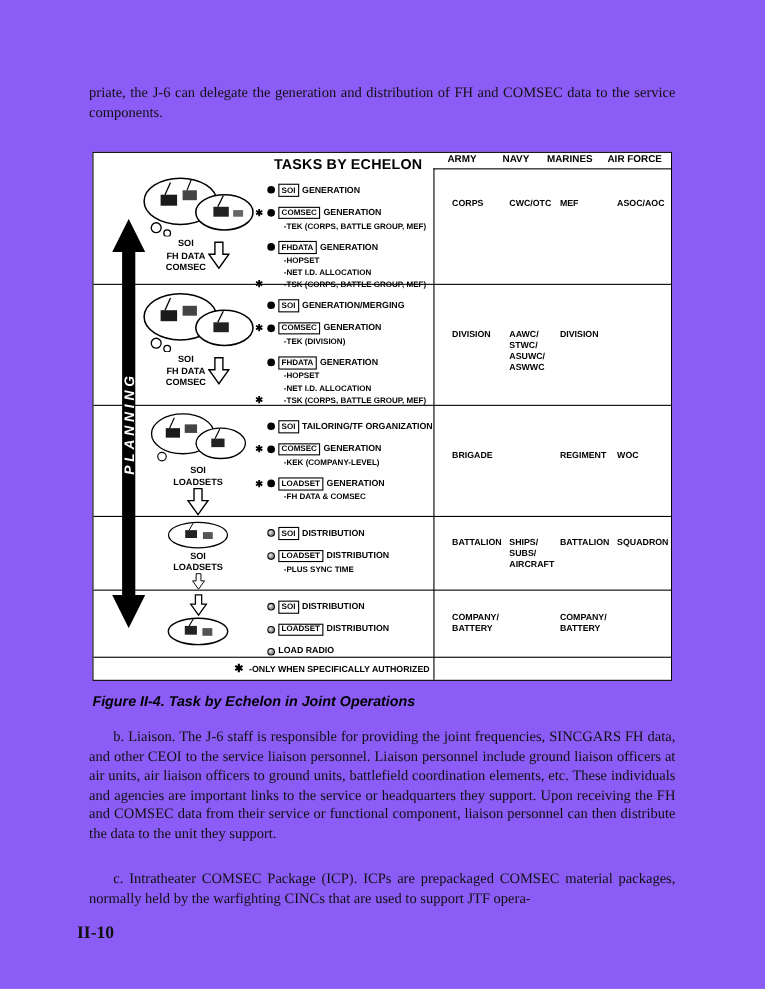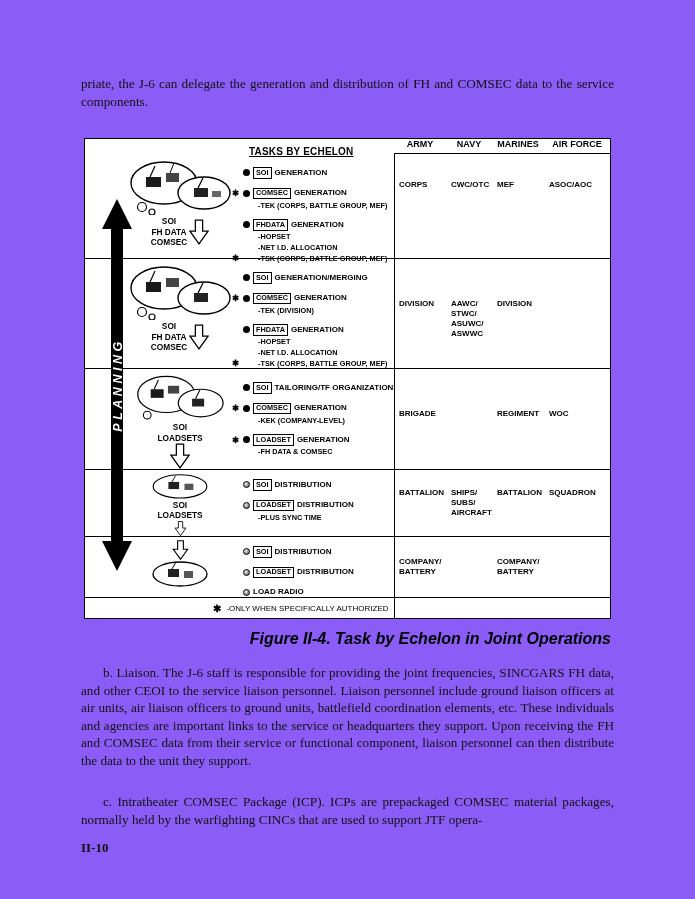--- a/index.html
+++ b/index.html
@@ -16,21 +16,21 @@
   .figure-box {
     position:relative; width:527px; height:481px; border:1.6px solid #000;
     margin:28px 0 0 3px; display:flex; flex-direction:column;
     font-family:"Liberation Sans",sans-serif; color:#000; background:#fff;
   }
   .planning-arrow { position:absolute; left:15px; top:60px; z-index:3; }
   .vdivider { position:absolute; left:309px; top:14px; bottom:0; width:1.3px; background:#000; z-index:1; }
 
   .fig-header { display:flex; height:15px; flex:none; align-items:flex-start; }
   .fh-left { width:309px; flex:none; padding-left:164px; padding-top:2px; }
-  .fh-tasks { font-size:10px; font-weight:bold; text-decoration:underline; white-space:nowrap; letter-spacing:.2px; }
+  .fh-tasks { font-size:13px; font-weight:bold; white-space:nowrap; letter-spacing:.2px; }
   .fh-cols { flex:1; display:flex; border-bottom:1.3px solid #000; height:100%; align-items:flex-start; }
   .fh-col { font-size:9px; font-weight:bold; text-align:center; }
   .c-army{width:52px;flex:none}.c-navy{width:46px;flex:none}.c-marines{width:52px;flex:none}.c-af{flex:1}
 
   .section { display:flex; flex:none; border-top:1.3px solid #000; position:relative; }
   .section.first { border-top:none; }
   .s1{height:104px}.s2{height:110px}.s3{height:101px}.s4{height:67px}.s5{height:61px}
 
   .art { width:146px; flex:none; padding:3px 0 0 44px; display:flex; flex-direction:column; align-items:center; overflow:hidden; }
   .side-row { display:flex; align-items:center; gap:2px; margin-top:1px; }
@@ -42,33 +42,33 @@
   .task:first-child { margin-top:0; }
   .star { width:9px; flex:none; text-align:center; font-weight:bold; font-size:8.5px; }
   .bullet { width:7px; height:7px; border-radius:50%; background:#000; flex:none; }
   .bullet.dist { background:radial-gradient(circle at 35% 35%, #eee 0%, #777 75%); border:1px solid #000; }
   .boxlabel { border:1.2px solid #000; font-size:7.3px; font-weight:bold; line-height:8.5px; padding:0.5px 2px; flex:none; }
   .boxlabel:empty { display:none; }
   .ttext { font-size:8px; font-weight:bold; }
   .sub { display:flex; gap:3px; line-height:9.5px; margin-top:1.5px; white-space:nowrap; }
   .subtext { font-size:7.3px; font-weight:bold; margin-left:15px; }
 
-  .vcol { font-size:8px; font-weight:bold; white-space:pre-line; line-height:10px; padding-left:5px; }
+  .vcol { font-size:8px; font-weight:bold; white-space:pre-line; line-height:10px; padding-left:17px; }
   .v-army{width:52px;flex:none}.v-navy{width:46px;flex:none}.v-marines{width:52px;flex:none}.v-af{flex:1}
   .s1 .vcol{padding-top:26px}.s2 .vcol{padding-top:40px}.s3 .vcol{padding-top:40px}
   .s4 .vcol{padding-top:18px}.s5 .vcol{padding-top:20px}
 
   .footrow { flex:1; border-top:1.3px solid #000; display:flex; align-items:center; padding-left:128px; gap:5px; }
   .foot-star { font-size:10px; font-weight:bold; }
-  .foot-text { font-size:8px; font-weight:normal; }
-
-  .caption { width:527px; margin:11px 0 0 3px; text-align:right;
-    font-family:"Liberation Sans",sans-serif; font-weight:bold; font-style:italic; font-size:16px; color:#000; }
+  .foot-text { font-size:8px; font-weight:bold; }
+
+  .caption { width:527px; margin:11px 0 0 3px; text-align:left;
+    font-family:"Liberation Sans",sans-serif; font-weight:bold; font-style:italic; font-size:13px; color:#000; }
   .caption-gap { margin-top:16px; }
-  .pagenum { position:absolute; left:81px; top:840px; font-weight:bold; font-size:13px; color:#111; }
+  .pagenum { position:absolute; left:70px; top:840px; font-weight:bold; font-size:16px; color:#111; }
 </style>
 </head>
 <body>
 
 <div class="page">
 
   <p class="body-text">priate, the J-6 can delegate the generation and distribution of FH and COMSEC data to the service components.</p>
 
   <div class="figure-box">
 

